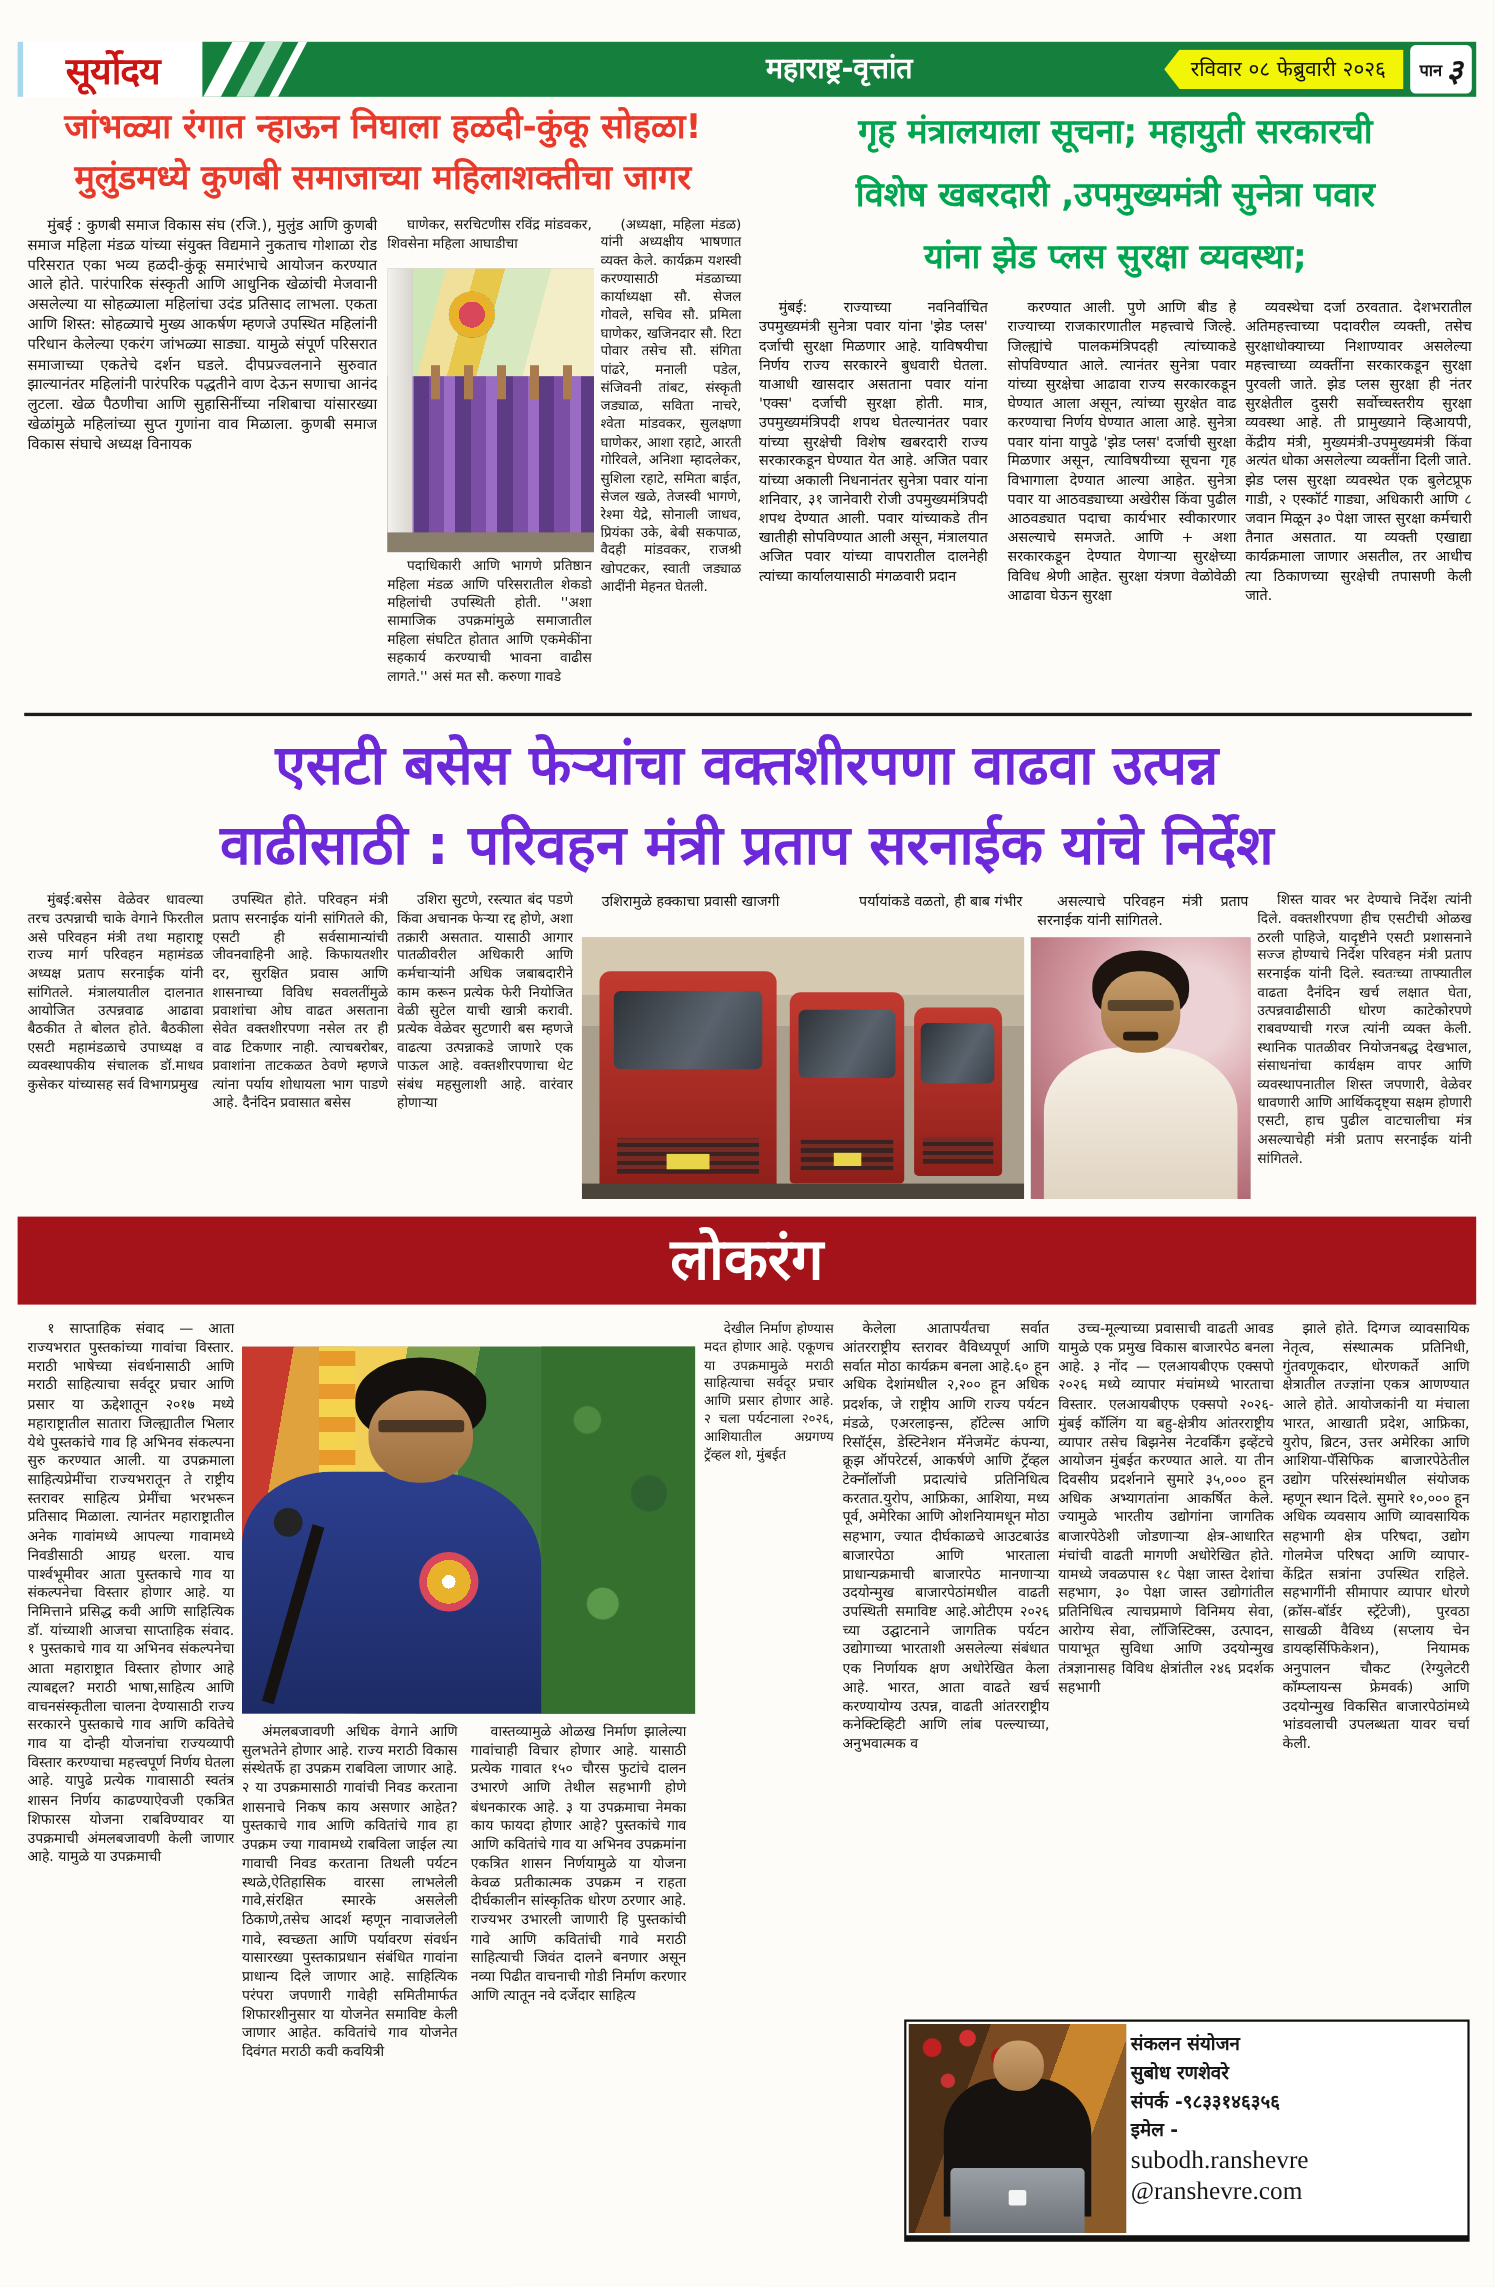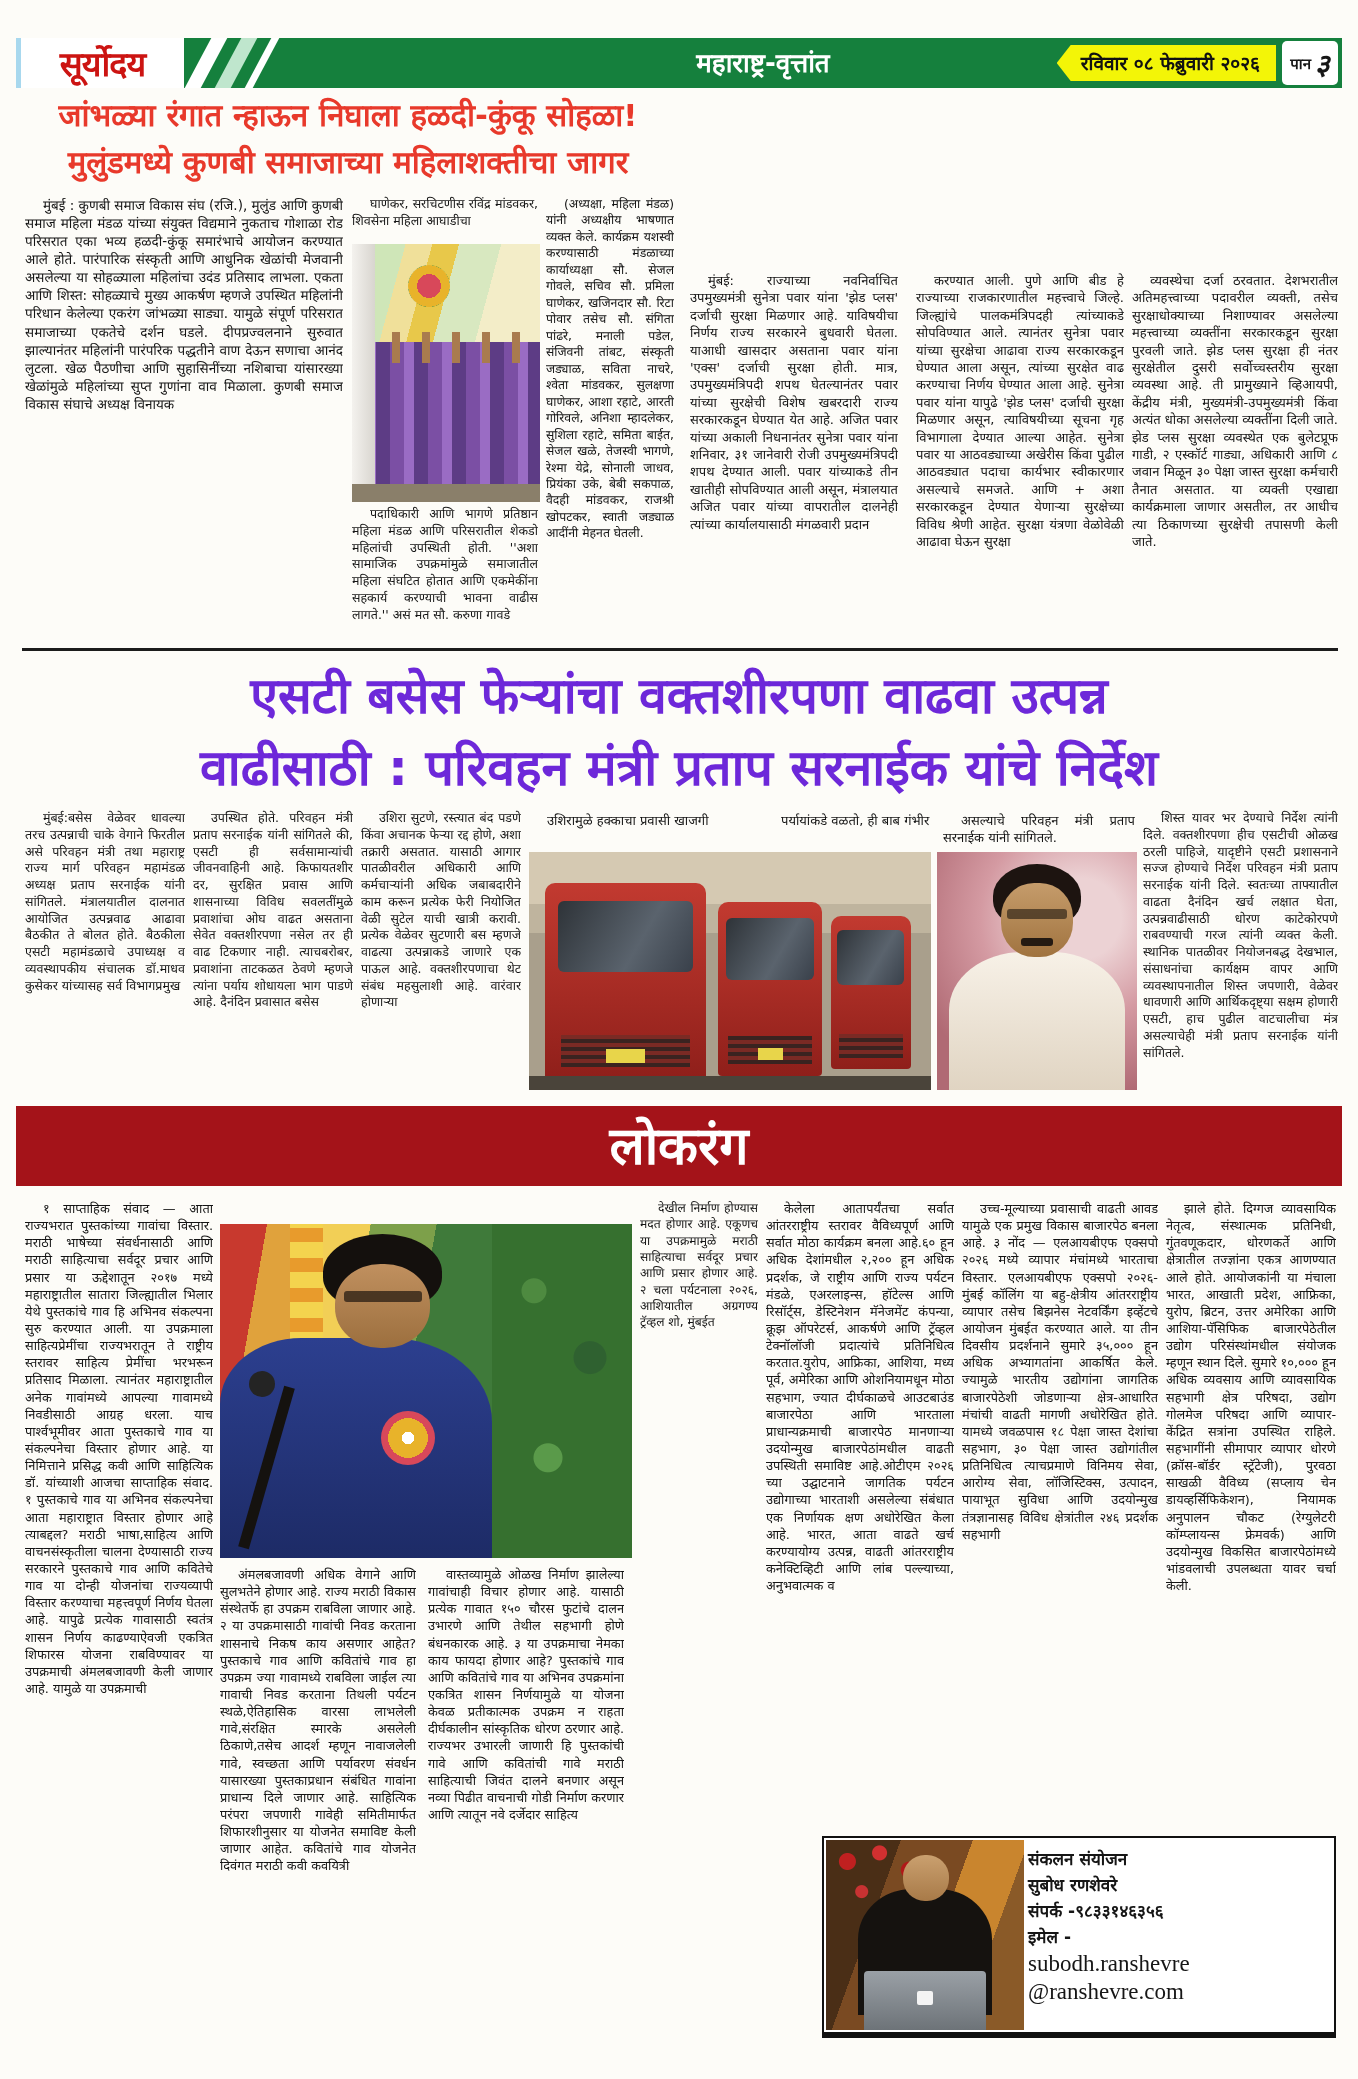--- a/index.html
+++ b/index.html
@@ -10,21 +10,21 @@
   
   .logo-box{left:16px;top:38px;width:168px;height:50px;background:#fff;
             border-left:5px solid #a8d8ee;display:flex;align-items:center;justify-content:center}
   .logo-text{font-size:34px;font-weight:800;color:#cc1412;letter-spacing:-1px}
   .green-bar{left:184px;top:38px;width:1158px;height:50px;background:#15803d;overflow:hidden}
   .stripe{position:absolute;top:-6px;height:62px;width:16px;background:#fff;transform:skewX(-28deg)}
   .stripe.s1{left:14px}.stripe.s2{left:44px;background:#bfe6cd}.stripe.s3{left:74px;width:8px}
   .section-title{position:absolute;left:0;right:0;top:0;height:50px;line-height:50px;
                  text-align:center;color:#fff;font-size:26px;font-weight:800}
   .date-box{position:absolute;right:66px;top:7px;height:36px;line-height:36px;background:#f3f507;
-            padding:0 16px 14px 24px;font-weight:700;font-size:19px;color:#111;
+            padding:0 16px 14px 24px;font-weight:400;font-size:19px;color:#111;
             clip-path:polygon(14px 0,100% 0,100% 100%,14px 100%,0 50%)}
   .page-box{position:absolute;right:4px;top:3px;width:56px;height:44px;background:#fff;
             border-radius:5px;display:flex;align-items:center;justify-content:center;gap:4px}
   .page-box .lbl{font-size:15px;font-weight:800}
   .page-box .num{font-size:28px;font-weight:800;font-style:italic}
   
   .hl{text-align:center;font-weight:800}
   .a1-head{left:22px;top:92px;width:652px;color:#e8392b;font-size:31px;line-height:47px}
   .a2-head{left:686px;top:92px;width:656px;color:#00a64f;font-size:31px;line-height:57px}
   .a3-head{left:40px;top:660px;width:1278px;color:#6d28d9;font-size:50px;line-height:72px}
@@ -146,20 +146,25 @@
     <div class="w-curtain"></div>
     <div class="w-floor"></div>
   </div>
   <div class="col" style="left:352px;top:506px;width:186px;height:136px;font-size:12.5px">
       <p>पदाधिकारी आणि भागणे प्रतिष्ठान महिला मंडळ आणि परिसरातील शेकडो महिलांची उपस्थिती होती. ''अशा सामाजिक उपक्रमांमुळे समाजातील महिला संघटित होतात आणि एकमेकींना सहकार्य करण्याची भावना वाढीस लागते.'' असं मत सौ. करुणा गावडे</p>
     </div>
   <div class="col" style="left:546px;top:196px;width:128px;height:446px;font-size:12.3px">
       <p>(अध्यक्षा, महिला मंडळ) यांनी अध्यक्षीय भाषणात व्यक्त केले. कार्यक्रम यशस्वी करण्यासाठी मंडळाच्या कार्याध्यक्षा सौ. सेजल गोवले, सचिव सौ. प्रमिला घाणेकर, खजिनदार सौ. रिटा पोवार तसेच सौ. संगिता पांढरे, मनाली पडेल, संजिवनी तांबट, संस्कृती जड्याळ, सविता नाचरे, श्वेता मांडवकर, सुलक्षणा घाणेकर, आशा रहाटे, आरती गोरिवले, अनिशा म्हादलेकर, सुशिला रहाटे, समिता बाईत, सेजल खळे, तेजस्वी भागणे, रेश्मा येद्रे, सोनाली जाधव, प्रियंका उके, बेबी सकपाळ, वैदही मांडवकर, राजश्री खोपटकर, स्वाती जड्याळ आदींनी मेहनत घेतली.</p>
     </div>
 
+  <div class="abs hl a2-head">
+    <div>गृह मंत्रालयाला सूचना; महायुती सरकारची</div>
+    <div>विशेष खबरदारी ,उपमुख्यमंत्री सुनेत्रा पवार</div>
+    <div>यांना झेड प्लस सुरक्षा व्यवस्था;</div>
+  </div>
   <div class="col" style="left:690px;top:272px;width:208px;height:370px;font-size:13px">
       <p>मुंबई: राज्याच्या नवनिर्वाचित उपमुख्यमंत्री सुनेत्रा पवार यांना 'झेड प्लस' दर्जाची सुरक्षा मिळणार आहे. याविषयीचा निर्णय राज्य सरकारने बुधवारी घेतला. याआधी खासदार असताना पवार यांना 'एक्स' दर्जाची सुरक्षा होती. मात्र, उपमुख्यमंत्रिपदी शपथ घेतल्यानंतर पवार यांच्या सुरक्षेची विशेष खबरदारी राज्य सरकारकडून घेण्यात येत आहे. अजित पवार यांच्या अकाली निधनानंतर सुनेत्रा पवार यांना शनिवार, ३१ जानेवारी रोजी उपमुख्यमंत्रिपदी शपथ देण्यात आली. पवार यांच्याकडे तीन खातीही सोपविण्यात आली असून, मंत्रालयात अजित पवार यांच्या वापरातील दालनेही त्यांच्या कार्यालयासाठी मंगळवारी प्रदान</p>
     </div>
   <div class="col" style="left:916px;top:272px;width:208px;height:370px;font-size:13px">
       <p>करण्यात आली. पुणे आणि बीड हे राज्याच्या राजकारणातील महत्त्वाचे जिल्हे. जिल्ह्यांचे पालकमंत्रिपदही त्यांच्याकडे सोपविण्यात आले. त्यानंतर सुनेत्रा पवार यांच्या सुरक्षेचा आढावा राज्य सरकारकडून घेण्यात आला असून, त्यांच्या सुरक्षेत वाढ करण्याचा निर्णय घेण्यात आला आहे. सुनेत्रा पवार यांना यापुढे 'झेड प्लस' दर्जाची सुरक्षा मिळणार असून, त्याविषयीच्या सूचना गृह विभागाला देण्यात आल्या आहेत. सुनेत्रा पवार या आठवड्याच्या अखेरीस किंवा पुढील आठवड्यात पदाचा कार्यभार स्वीकारणार असल्याचे समजते. आणि + अशा सरकारकडून देण्यात येणाऱ्या सुरक्षेच्या विविध श्रेणी आहेत. सुरक्षा यंत्रणा वेळोवेळी आढावा घेऊन सुरक्षा</p>
     </div>
   <div class="col" style="left:1132px;top:272px;width:206px;height:370px;font-size:13px">
       <p>व्यवस्थेचा दर्जा ठरवतात. देशभरातील अतिमहत्त्वाच्या पदावरील व्यक्ती, तसेच सुरक्षाधोक्याच्या निशाण्यावर असलेल्या महत्त्वाच्या व्यक्तींना सरकारकडून सुरक्षा पुरवली जाते. झेड प्लस सुरक्षा ही नंतर सुरक्षेतील दुसरी सर्वोच्चस्तरीय सुरक्षा व्यवस्था आहे. ती प्रामुख्याने व्हिआयपी, केंद्रीय मंत्री, मुख्यमंत्री-उपमुख्यमंत्री किंवा अत्यंत धोका असलेल्या व्यक्तींना दिली जाते. झेड प्लस सुरक्षा व्यवस्थेत एक बुलेटप्रूफ गाडी, २ एस्कॉर्ट गाड्या, अधिकारी आणि ८ जवान मिळून ३० पेक्षा जास्त सुरक्षा कर्मचारी तैनात असतात. या व्यक्ती एखाद्या कार्यक्रमाला जाणार असतील, तर आधीच त्या ठिकाणच्या सुरक्षेची तपासणी केली जाते.</p>
     </div>
 

